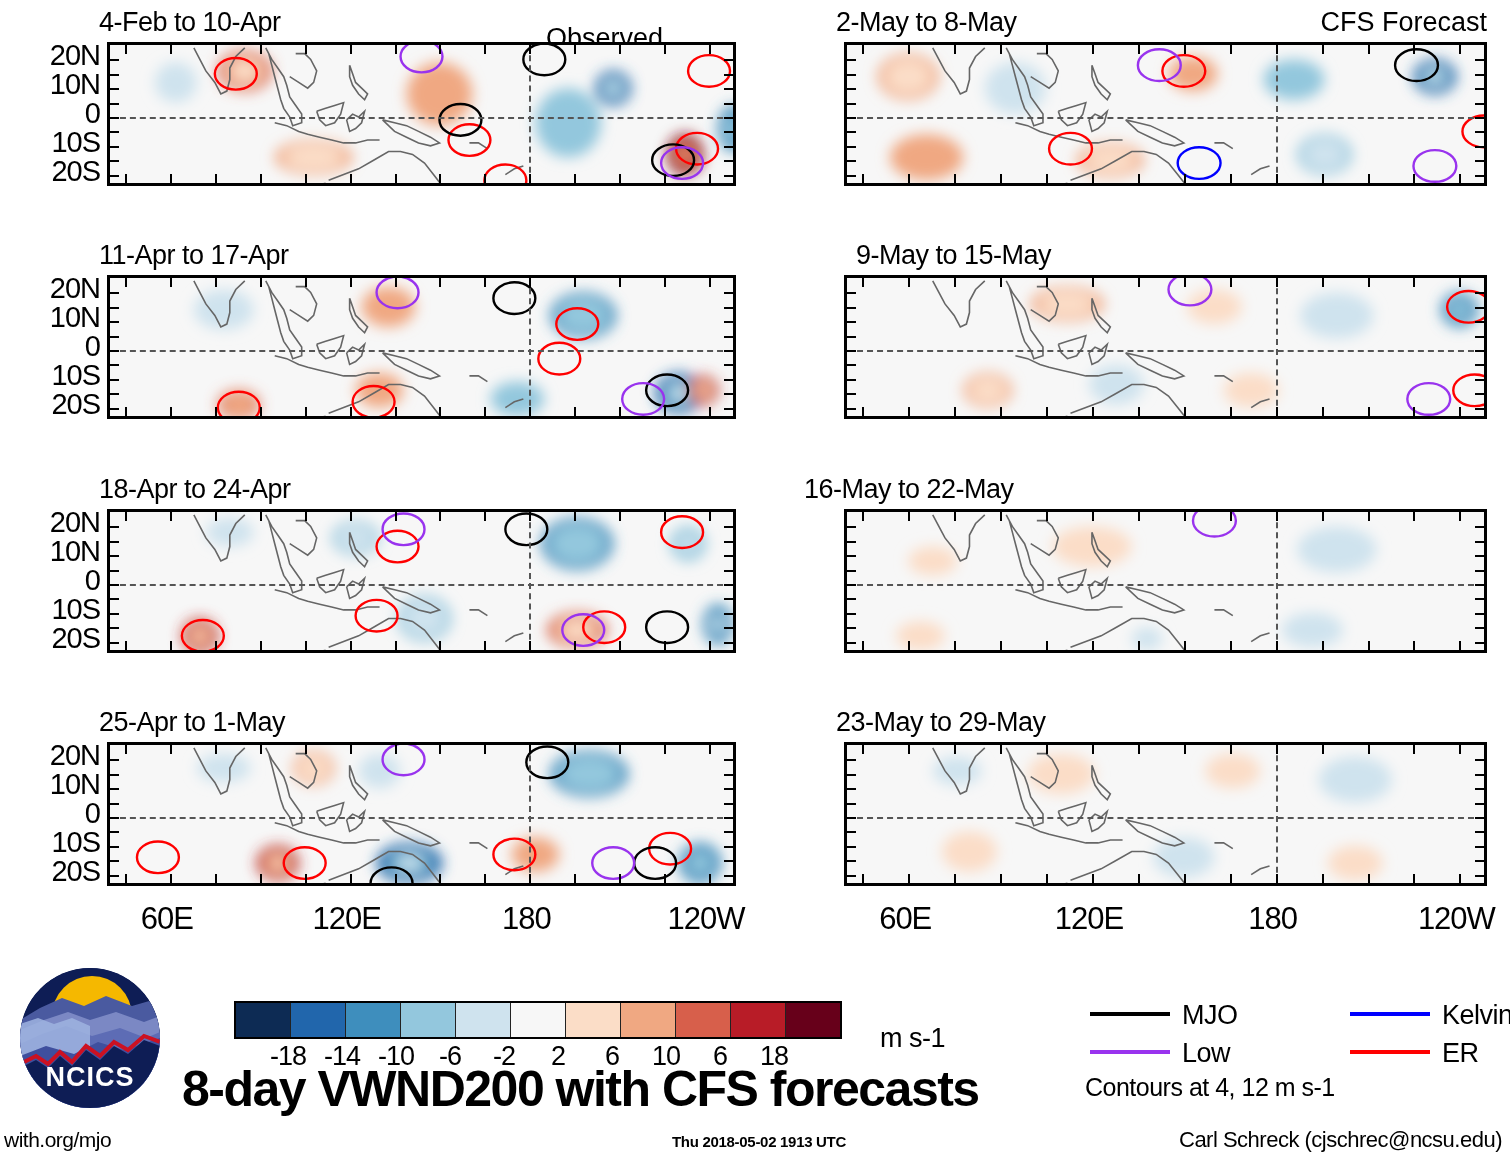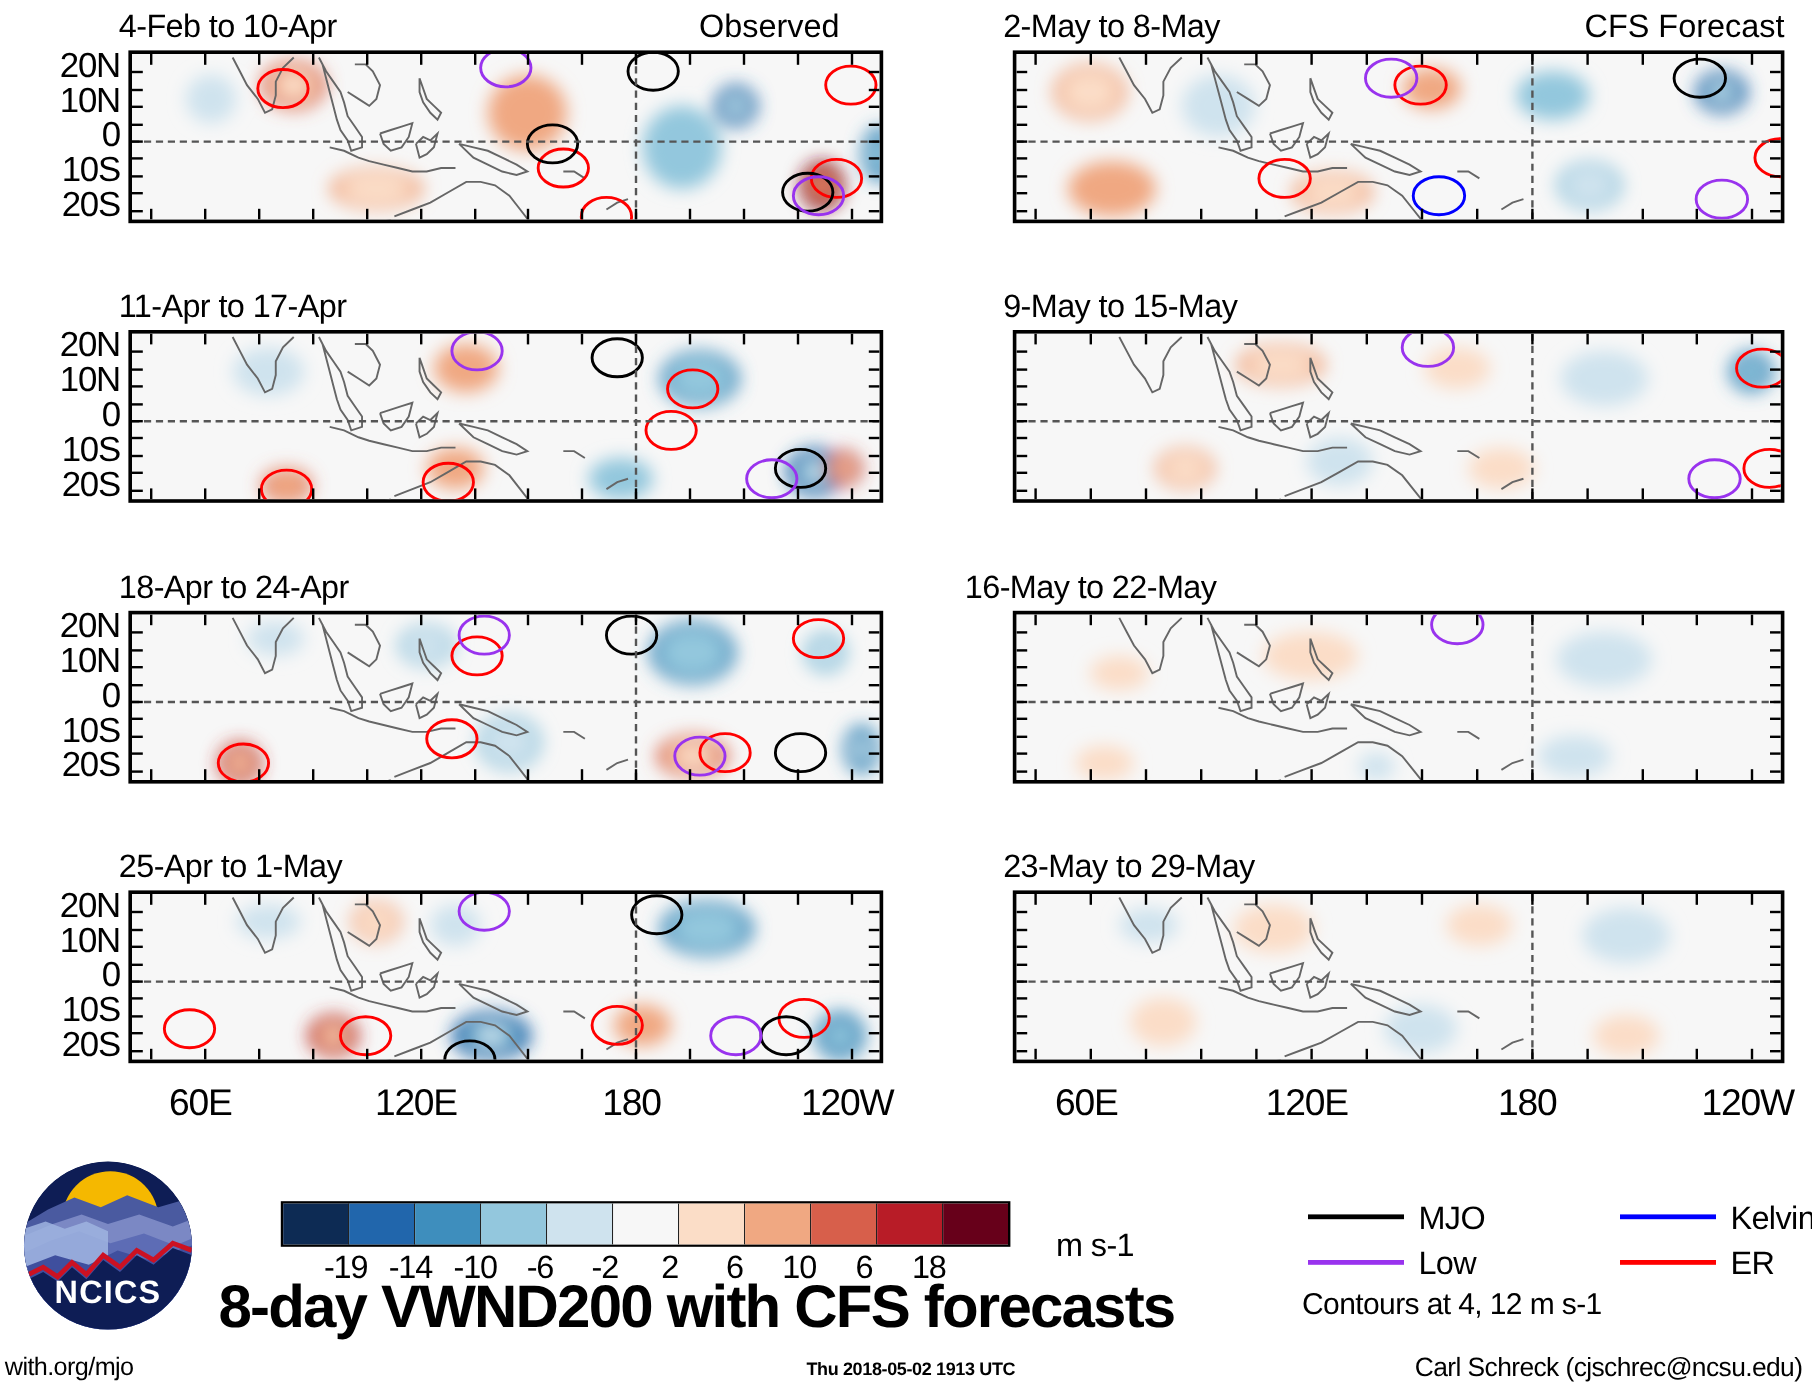--- a/index.html
+++ b/index.html
@@ -45,21 +45,21 @@
         overflow:hidden;background:#0e1d55;}
   #logo svg{display:block;}
   #logo .ncics-text{font-family:"Liberation Sans",sans-serif;font-weight:700;
         font-size:27px;fill:#ffffff;letter-spacing:1px;}
 </style>
 </head>
 <body>
 
 <div id="plot-grid">
     <div class="panel-title" style="left: 99px; top: 7px;">4-Feb to 10-Apr</div>
-    <div class="panel-corner" style="left: 546px; top: 7px; text-align: center; width: 190px;">Observed</div>
+    <div class="panel-corner" style="left: 546px; top: 23px; text-align: left; width: 190px;">Observed</div>
     <div class="plotbox" style="left: 107px; top: 42px; width: 629px; height: 144px;">
       <svg width="629" height="144" viewBox="0 0 629 144" style="position: absolute; left: 0px; top: 0px;">
         <defs>
           <filter id="blur0" x="-30%" y="-30%" width="160%" height="160%">
             <feGaussianBlur stdDeviation="7"></feGaussianBlur>
           </filter>
         </defs>
         <g filter="url(#blur0)">
           <ellipse cx="134.78571428571428" cy="25.919999999999998" rx="26.95714285714286" ry="20.160000000000004" fill="#d75f4b"></ellipse>
           <ellipse cx="134.78571428571428" cy="25.919999999999998" rx="20.757" ry="15.523200000000003" fill="#f0a882"></ellipse>
@@ -597,21 +597,21 @@
       <div class="tick-b" style="left: 428.667px;"></div>
       <div class="tick-t" style="left: 474.595px;"></div>
       <div class="tick-b" style="left: 474.595px;"></div>
       <div class="tick-t" style="left: 520.524px;"></div>
       <div class="tick-b" style="left: 520.524px;"></div>
       <div class="tick-t" style="left: 566.452px;"></div>
       <div class="tick-b" style="left: 566.452px;"></div>
       <div class="tick-t" style="left: 612.381px;"></div>
       <div class="tick-b" style="left: 612.381px;"></div>
     </div>
-    <div class="panel-title" style="left: 836px; top: 240px;">9-May to 15-May</div>
+    <div class="panel-title" style="left: 856px; top: 240px;">9-May to 15-May</div>
     <div class="plotbox" style="left: 844px; top: 275px; width: 643px; height: 144px;">
       <svg width="643" height="144" viewBox="0 0 643 144" style="position: absolute; left: 0px; top: 0px;">
         <defs>
           <filter id="blur5" x="-30%" y="-30%" width="160%" height="160%">
             <feGaussianBlur stdDeviation="7"></feGaussianBlur>
           </filter>
         </defs>
         <g filter="url(#blur5)">
           <ellipse cx="220.45714285714286" cy="25.919999999999998" rx="36.74285714285714" ry="17.28" fill="#f0a882"></ellipse>
           <ellipse cx="220.45714285714286" cy="25.919999999999998" rx="28.291999999999998" ry="13.305600000000002" fill="#fbddc7"></ellipse>
@@ -874,21 +874,21 @@
     <div class="seg" style="background: rgb(147, 199, 221);"></div>
     <div class="seg" style="background: rgb(207, 227, 238);"></div>
     <div class="seg" style="background: rgb(247, 247, 247);"></div>
     <div class="seg" style="background: rgb(251, 221, 199);"></div>
     <div class="seg" style="background: rgb(240, 168, 130);"></div>
     <div class="seg" style="background: rgb(215, 95, 75);"></div>
     <div class="seg" style="background: rgb(184, 28, 39);"></div>
     <div class="seg" style="background: rgb(103, 0, 26);"></div>
   </div>
 <div id="cb-ticks">
-    <div class="cb-tick" style="left: 248px; width: 80px; top: 1041px;">-19</div>
+    <div class="cb-tick" style="left: 248px; width: 80px; top: 1041px;">-18</div>
     <div class="cb-tick" style="left: 302px; width: 80px; top: 1041px;">-14</div>
     <div class="cb-tick" style="left: 356px; width: 80px; top: 1041px;">-10</div>
     <div class="cb-tick" style="left: 410px; width: 80px; top: 1041px;">-6</div>
     <div class="cb-tick" style="left: 464px; width: 80px; top: 1041px;">-2</div>
     <div class="cb-tick" style="left: 518px; width: 80px; top: 1041px;">2</div>
     <div class="cb-tick" style="left: 572px; width: 80px; top: 1041px;">6</div>
     <div class="cb-tick" style="left: 626px; width: 80px; top: 1041px;">10</div>
     <div class="cb-tick" style="left: 680px; width: 80px; top: 1041px;">6</div>
     <div class="cb-tick" style="left: 734px; width: 80px; top: 1041px;">18</div>
   </div>

